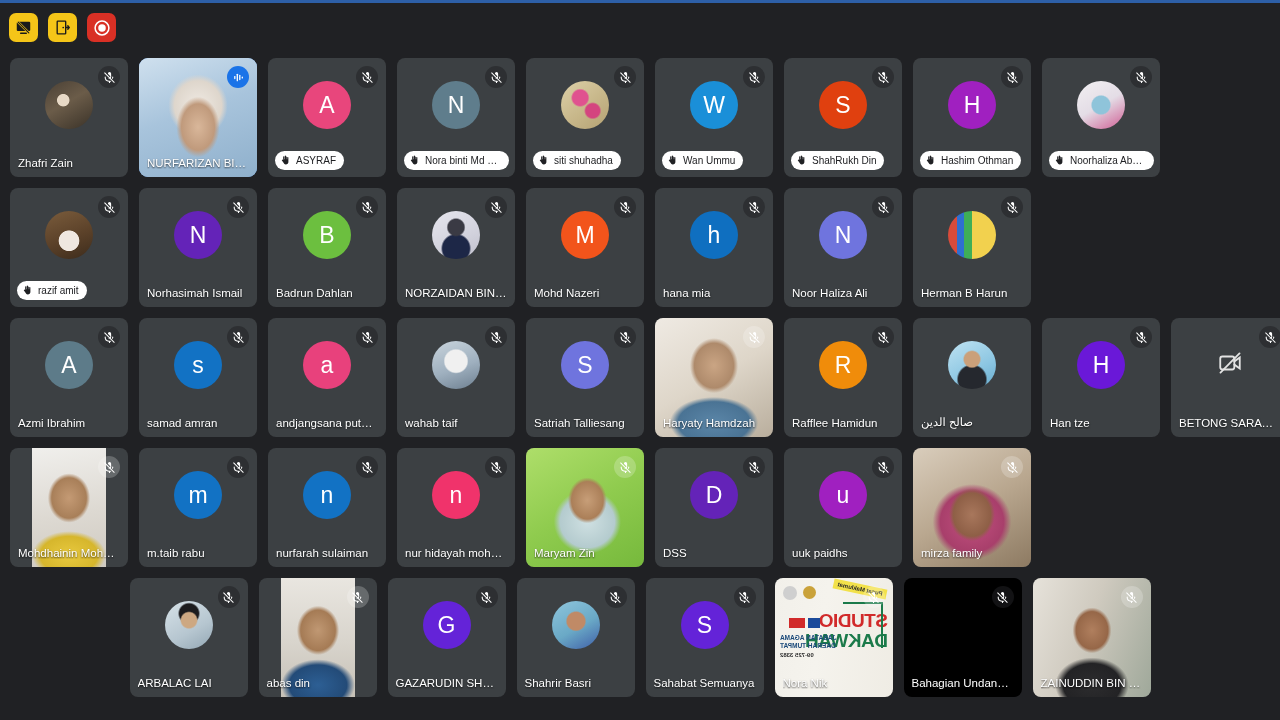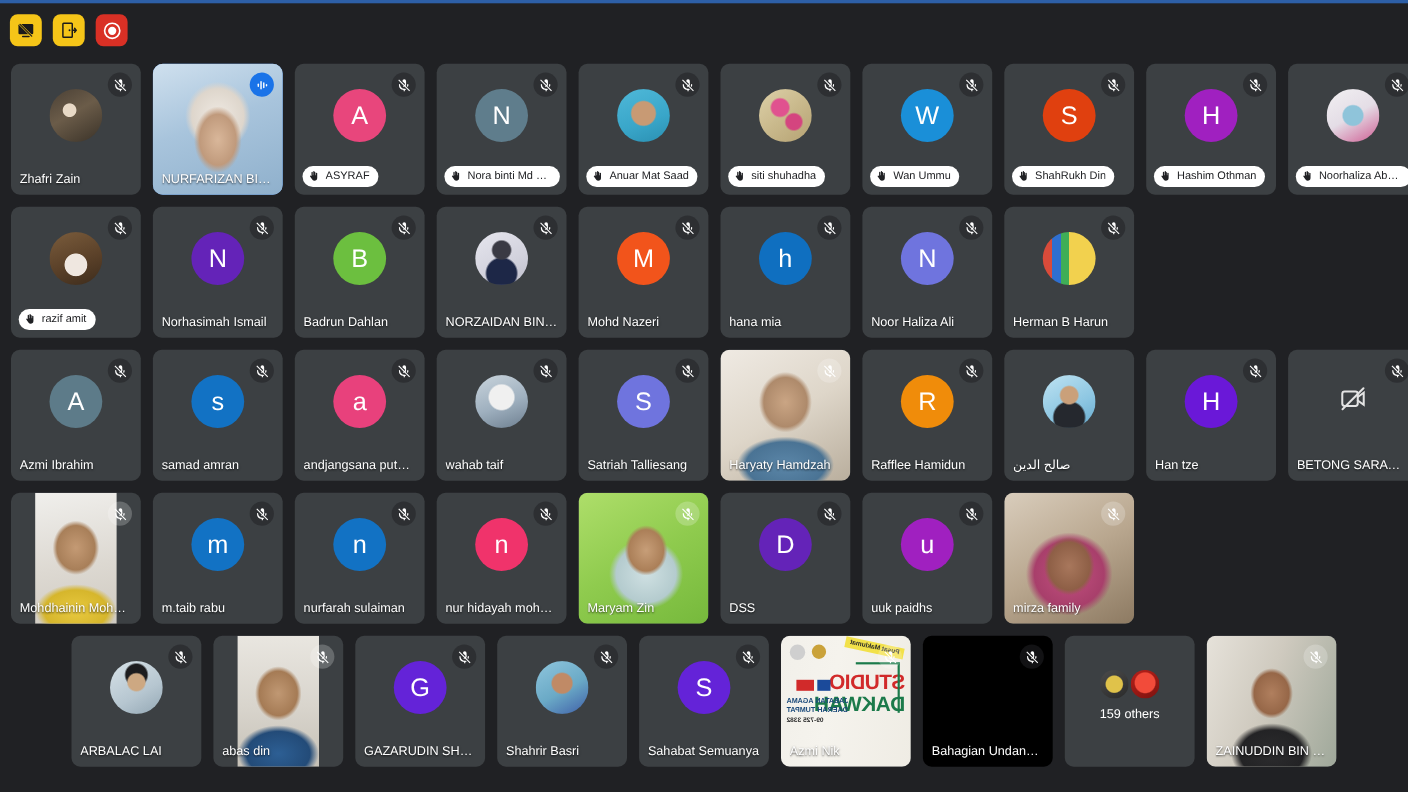--- a/index.html
+++ b/index.html
@@ -406,40 +406,20 @@
           <div class="name-pill">
             <span class="hand">
               <svg width="11" height="11" viewBox="0 0 24 24" fill="#202124">
                 <path d="M13 2.5a1.3 1.3 0 0 0-2.6 0v7h-.9V4a1.3 1.3 0 0 0-2.6 0v7.6L6 10.2a1.25 1.25 0 0 0-1.8 1.7l3.1 4.6c.9 1.4 2.3 4 5.4 4 3.3 0 5.6-2.1 5.6-5.4V5.6a1.3 1.3 0 0 0-2.6 0v3.9h-.9v-5a1.3 1.3 0 0 0-2.6 0v5H13z"></path>
               </svg>
             </span>
             <span class="pill-text">Nora binti Md Naz...</span>
           </div>
         </div>
         <div class="tile">
-          <div class="avatar photo ph-anuar"></div>
-          <div class="mic-badge">
-            <svg width="13" height="13" viewBox="0 0 24 24" fill="#fff">
-              <path d="M19 11a1 1 0 0 0-2 0 5 5 0 0 1-.57 2.3l1.47 1.47A7 7 0 0 0 19 11z"></path>
-              <path d="M12 14a3 3 0 0 0 3-3V8.83L9.7 14.13A3 3 0 0 0 12 14z"></path>
-              <path d="M15 5a3 3 0 0 0-6 0v.17L15 11.2z"></path>
-              <path d="M12 18a7 7 0 0 1-7-7 1 1 0 0 0-2 0 9 9 0 0 0 8 8.94V22h2v-2.06a8.8 8.8 0 0 0 2.3-.62l-1.53-1.53A7 7 0 0 1 12 18z"></path>
-              <path d="M3.3 2.3 2 3.6l18.4 18.4 1.3-1.3z"></path>
-            </svg>
-          </div>
-          <div class="name-pill">
-            <span class="hand">
-              <svg width="11" height="11" viewBox="0 0 24 24" fill="#202124">
-                <path d="M13 2.5a1.3 1.3 0 0 0-2.6 0v7h-.9V4a1.3 1.3 0 0 0-2.6 0v7.6L6 10.2a1.25 1.25 0 0 0-1.8 1.7l3.1 4.6c.9 1.4 2.3 4 5.4 4 3.3 0 5.6-2.1 5.6-5.4V5.6a1.3 1.3 0 0 0-2.6 0v3.9h-.9v-5a1.3 1.3 0 0 0-2.6 0v5H13z"></path>
-              </svg>
-            </span>
-            <span class="pill-text">Anuar Mat Saad</span>
-          </div>
-        </div>
-        <div class="tile">
           <div class="avatar photo ph-siti"></div>
           <div class="mic-badge">
             <svg width="13" height="13" viewBox="0 0 24 24" fill="#fff">
               <path d="M19 11a1 1 0 0 0-2 0 5 5 0 0 1-.57 2.3l1.47 1.47A7 7 0 0 0 19 11z"></path>
               <path d="M12 14a3 3 0 0 0 3-3V8.83L9.7 14.13A3 3 0 0 0 12 14z"></path>
               <path d="M15 5a3 3 0 0 0-6 0v.17L15 11.2z"></path>
               <path d="M12 18a7 7 0 0 1-7-7 1 1 0 0 0-2 0 9 9 0 0 0 8 8.94V22h2v-2.06a8.8 8.8 0 0 0 2.3-.62l-1.53-1.53A7 7 0 0 1 12 18z"></path>
               <path d="M3.3 2.3 2 3.6l18.4 18.4 1.3-1.3z"></path>
             </svg>
           </div>
@@ -1005,40 +985,33 @@
           </div>
           <div class="mic-badge onvideo">
             <svg width="13" height="13" viewBox="0 0 24 24" fill="#fff">
               <path d="M19 11a1 1 0 0 0-2 0 5 5 0 0 1-.57 2.3l1.47 1.47A7 7 0 0 0 19 11z"></path>
               <path d="M12 14a3 3 0 0 0 3-3V8.83L9.7 14.13A3 3 0 0 0 12 14z"></path>
               <path d="M15 5a3 3 0 0 0-6 0v.17L15 11.2z"></path>
               <path d="M12 18a7 7 0 0 1-7-7 1 1 0 0 0-2 0 9 9 0 0 0 8 8.94V22h2v-2.06a8.8 8.8 0 0 0 2.3-.62l-1.53-1.53A7 7 0 0 1 12 18z"></path>
               <path d="M3.3 2.3 2 3.6l18.4 18.4 1.3-1.3z"></path>
             </svg>
           </div>
-          <div class="tile-name">Azmi Nik</div>
+          <div class="tile-name">Nora Nik</div>
         </div>
         <div class="tile blackbg">
           <div class="mic-badge">
             <svg width="13" height="13" viewBox="0 0 24 24" fill="#fff">
               <path d="M19 11a1 1 0 0 0-2 0 5 5 0 0 1-.57 2.3l1.47 1.47A7 7 0 0 0 19 11z"></path>
               <path d="M12 14a3 3 0 0 0 3-3V8.83L9.7 14.13A3 3 0 0 0 12 14z"></path>
               <path d="M15 5a3 3 0 0 0-6 0v.17L15 11.2z"></path>
               <path d="M12 18a7 7 0 0 1-7-7 1 1 0 0 0-2 0 9 9 0 0 0 8 8.94V22h2v-2.06a8.8 8.8 0 0 0 2.3-.62l-1.53-1.53A7 7 0 0 1 12 18z"></path>
               <path d="M3.3 2.3 2 3.6l18.4 18.4 1.3-1.3z"></path>
             </svg>
           </div>
           <div class="tile-name">Bahagian Undang-U...</div>
-        </div>
-        <div class="tile">
-          <div class="others-avatars">
-            <div class="oa oa-1"></div>
-            <div class="oa oa-2"></div>
-          </div>
-          <div class="others-label">159 others</div>
         </div>
         <div class="tile">
           <div class="video vid-zainuddin"></div>
           <div class="mic-badge onvideo">
             <svg width="13" height="13" viewBox="0 0 24 24" fill="#fff">
               <path d="M19 11a1 1 0 0 0-2 0 5 5 0 0 1-.57 2.3l1.47 1.47A7 7 0 0 0 19 11z"></path>
               <path d="M12 14a3 3 0 0 0 3-3V8.83L9.7 14.13A3 3 0 0 0 12 14z"></path>
               <path d="M15 5a3 3 0 0 0-6 0v.17L15 11.2z"></path>
               <path d="M12 18a7 7 0 0 1-7-7 1 1 0 0 0-2 0 9 9 0 0 0 8 8.94V22h2v-2.06a8.8 8.8 0 0 0 2.3-.62l-1.53-1.53A7 7 0 0 1 12 18z"></path>
               <path d="M3.3 2.3 2 3.6l18.4 18.4 1.3-1.3z"></path>

